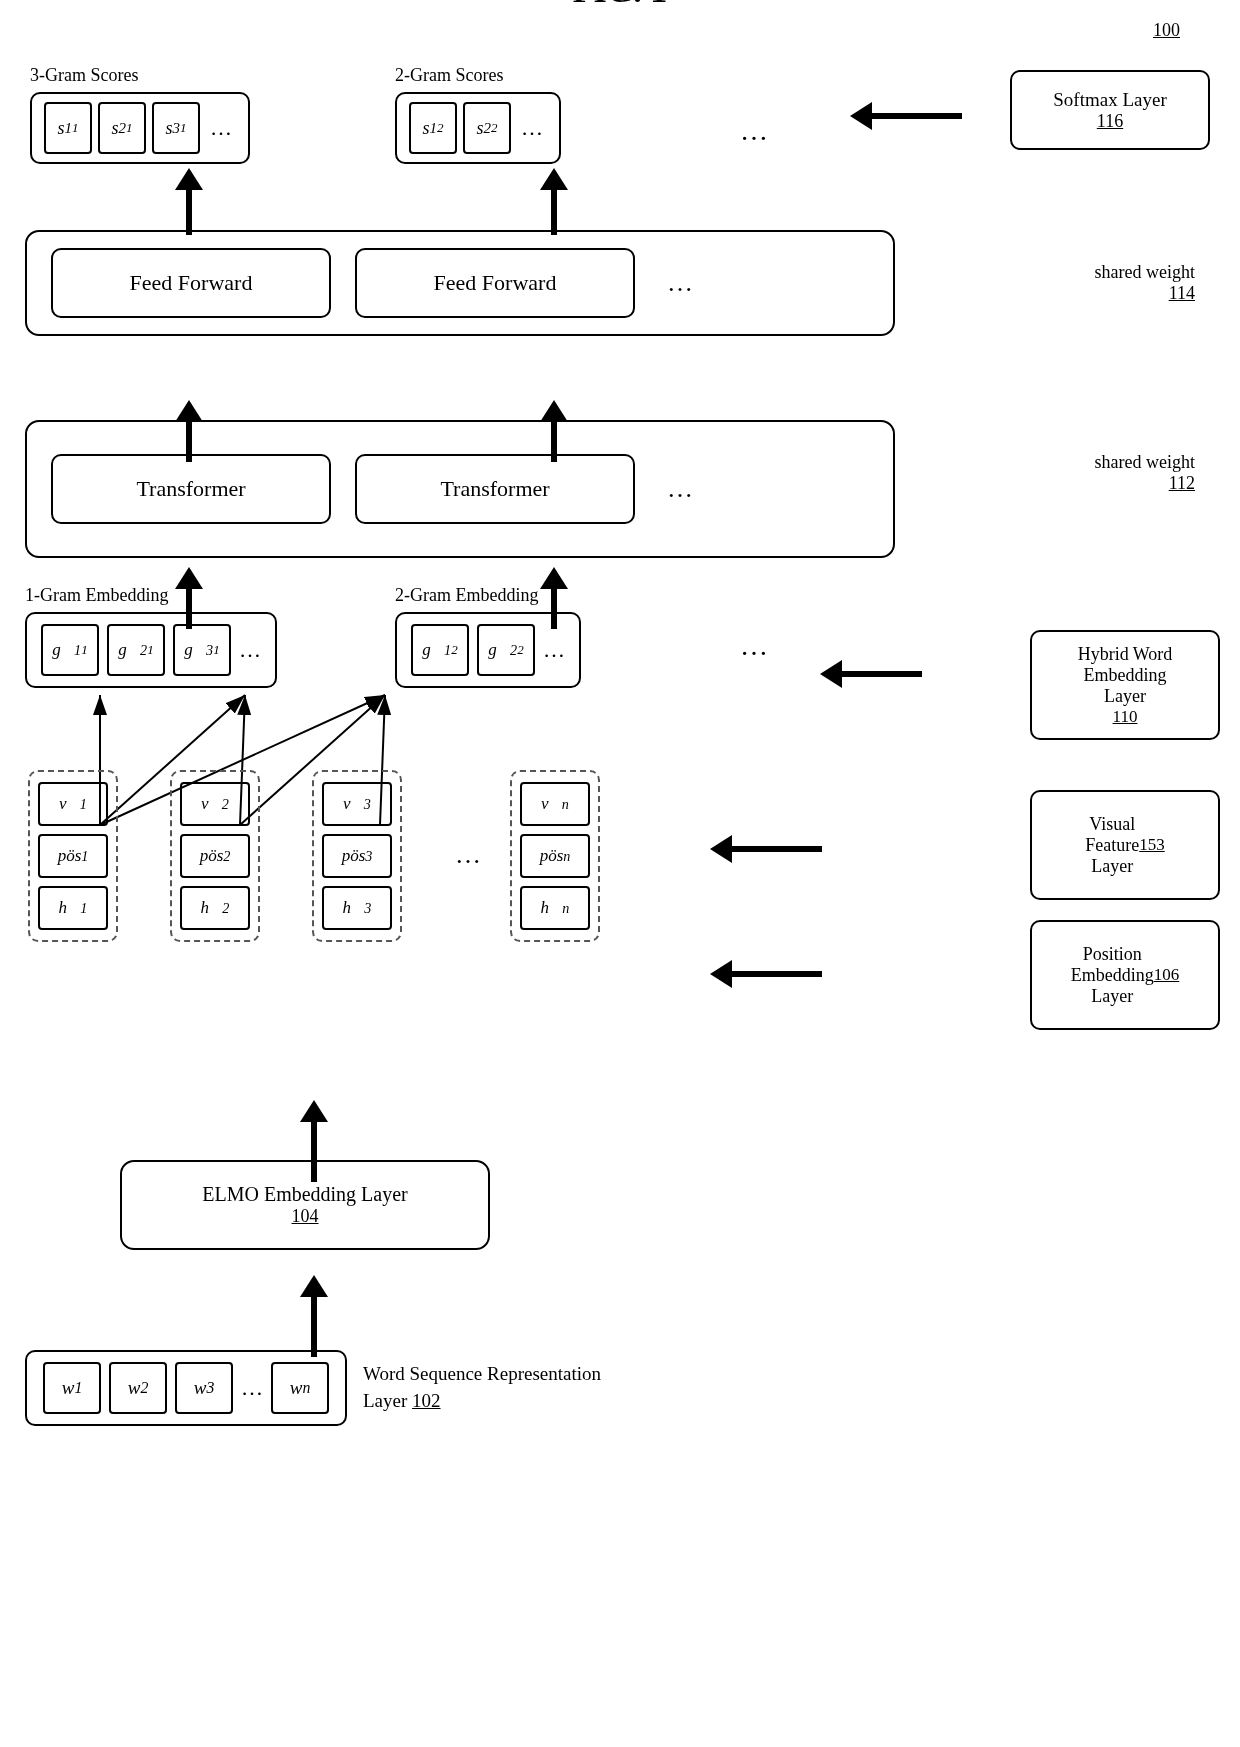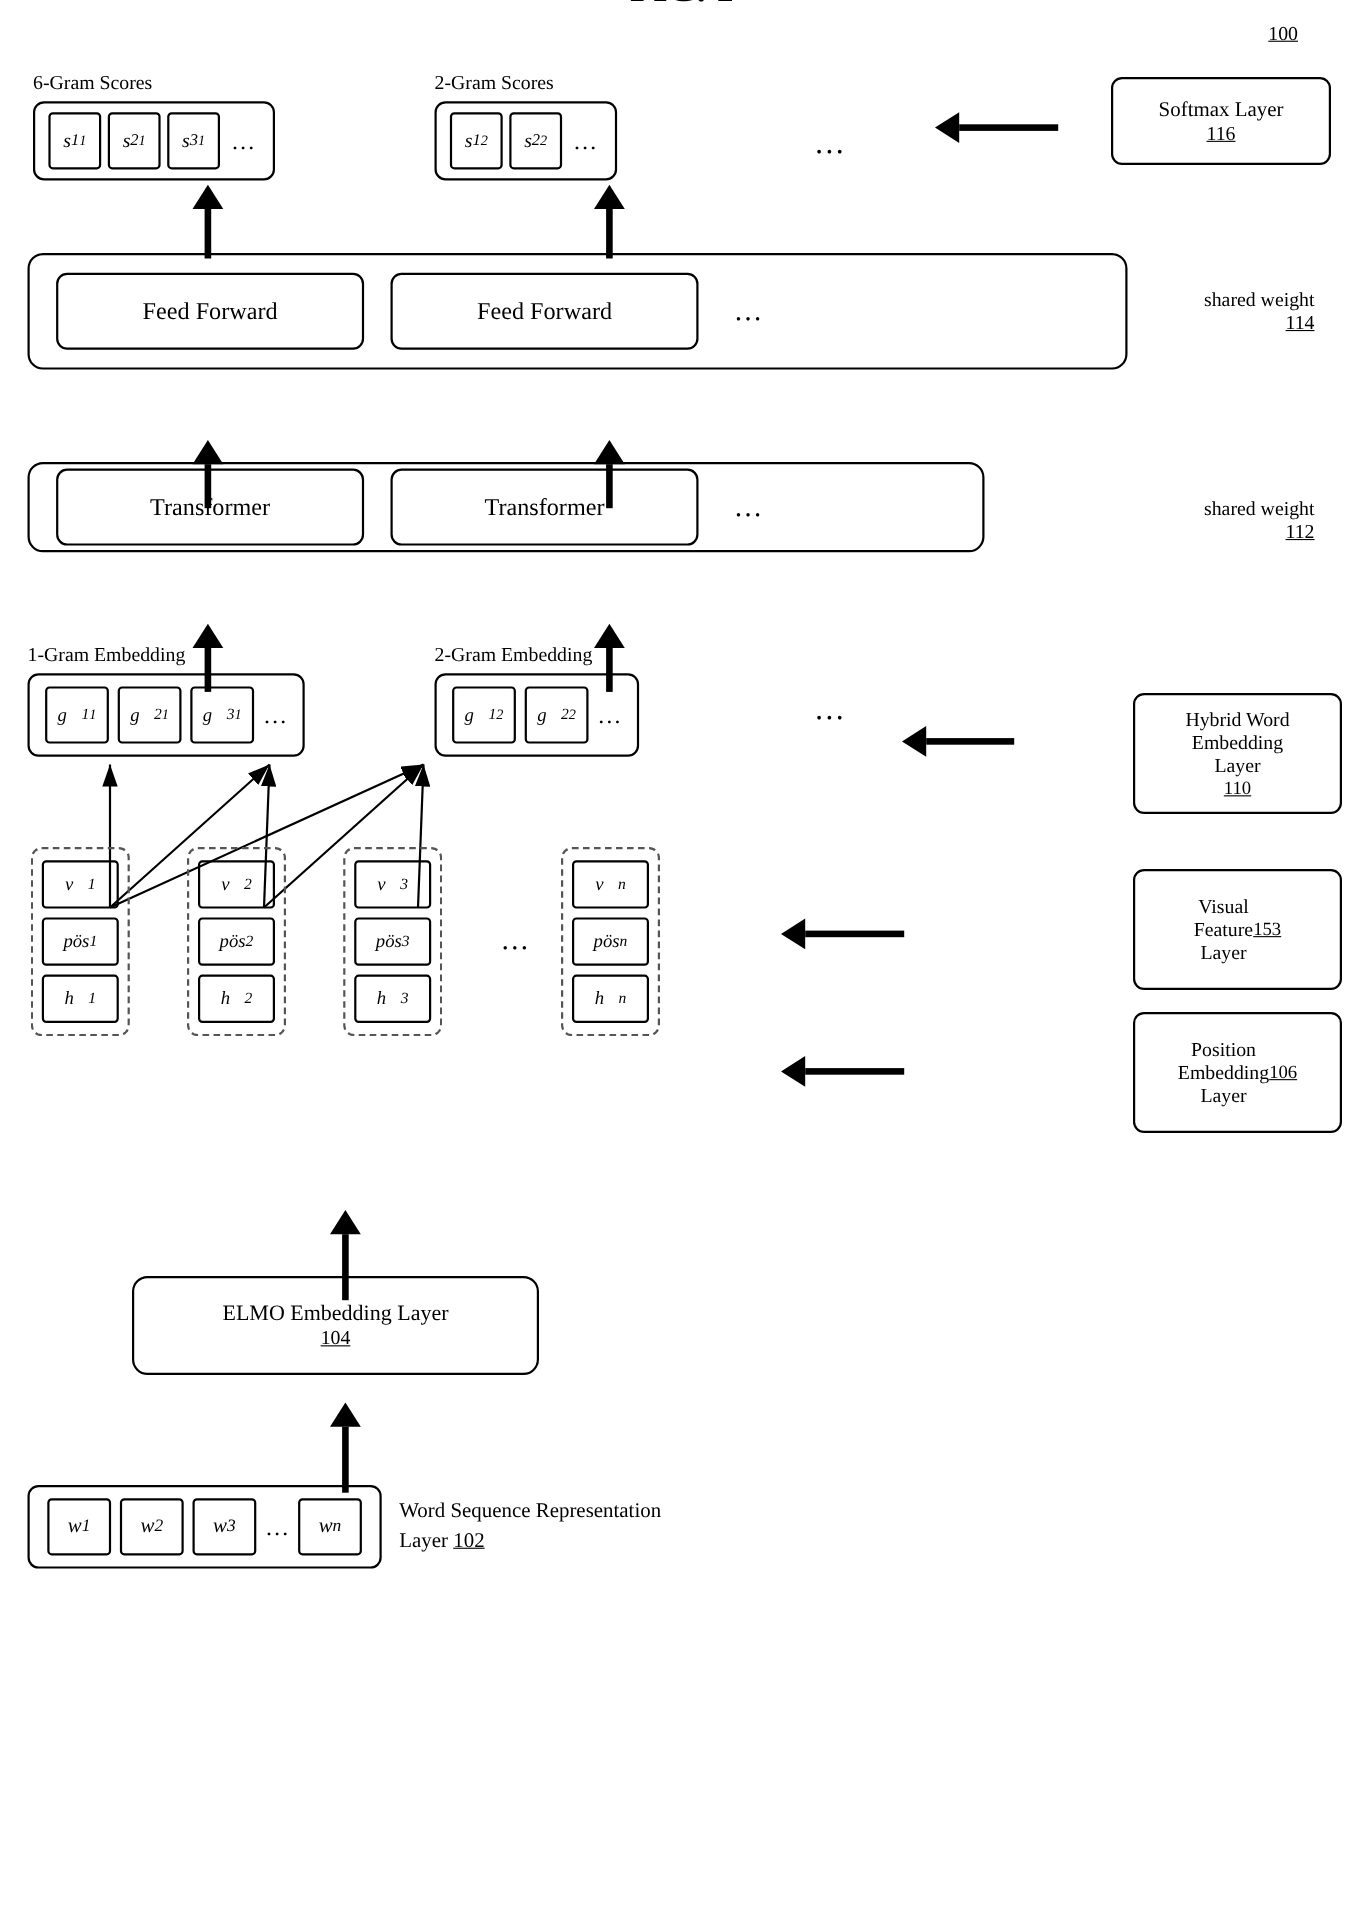--- a/index.html
+++ b/index.html
@@ -175,21 +175,21 @@
 </head>
 <body>
 
 <div class="diagram-container">
 
   <div class="top-ref">
     <span class="ref-num">100</span>
   </div>
 
   <div style="position:absolute; top:65px; left:30px;">
-    <div class="scores-label">6-Gram Scores</div>
+    <div class="scores-label">3-Gram Scores</div>
     <div class="scores-inner">
       <div class="score-cell">
           <span style="font-style:italic;">s</span>
           <sub>1</sub>
           <sup>1</sup>
         </div>
       <div class="score-cell">
           <span style="font-style:italic;">s</span>
           <sub>2</sub>
           <sup>1</sup>
@@ -235,21 +235,21 @@
   <div style="position:absolute; top:168px; left:175px; display:flex; flex-direction:column; align-items:center;">
     <div class="arrow-head-up"></div>
     <div class="arrow-shaft" style="height:45px;"></div>
   </div>
   <div style="position:absolute; top:168px; left:540px; display:flex; flex-direction:column; align-items:center;">
     <div class="arrow-head-up"></div>
     <div class="arrow-shaft" style="height:45px;"></div>
   </div>
 
   <div style="position:absolute; top:230px; left:25px;">
-    <div style="border:2px solid #000; border-radius:14px; padding:16px 24px; display:flex; align-items:center; gap:24px; width:1000px;">
+    <div style="border:2px solid #000; border-radius:14px; padding:16px 24px; display:flex; align-items:center; gap:24px; width:870px;">
       <div class="ff-inner-box">
         <span>Feed Forward</span>
       </div>
       <div class="ff-inner-box">
         <span>Feed Forward</span>
       </div>
       <span style="font-size:26px; padding:0 8px;">…</span>
     </div>
   </div>
   <div style="position:absolute; top:262px; right:45px; font-size:18px; text-align:right;">
@@ -260,21 +260,21 @@
   <div style="position:absolute; top:400px; left:175px; display:flex; flex-direction:column; align-items:center;">
     <div class="arrow-head-up"></div>
     <div class="arrow-shaft" style="height:40px;"></div>
   </div>
   <div style="position:absolute; top:400px; left:540px; display:flex; flex-direction:column; align-items:center;">
     <div class="arrow-head-up"></div>
     <div class="arrow-shaft" style="height:40px;"></div>
   </div>
 
   <div style="position:absolute; top:420px; left:25px;">
-    <div style="border:2px solid #000; border-radius:14px; padding:4px 24px; display:flex; align-items:center; gap:24px; width:870px;">
+    <div style="border:2px solid #000; border-radius:14px; padding:32px 24px; display:flex; align-items:center; gap:24px; width:870px;">
       <div class="ff-inner-box">
         <span>Transformer</span>
       </div>
       <div class="ff-inner-box">
         <span>Transformer</span>
       </div>
       <span style="font-size:26px; padding:0 8px;">…</span>
     </div>
   </div>
   <div style="position:absolute; top:452px; right:45px; font-size:18px; text-align:right;">

